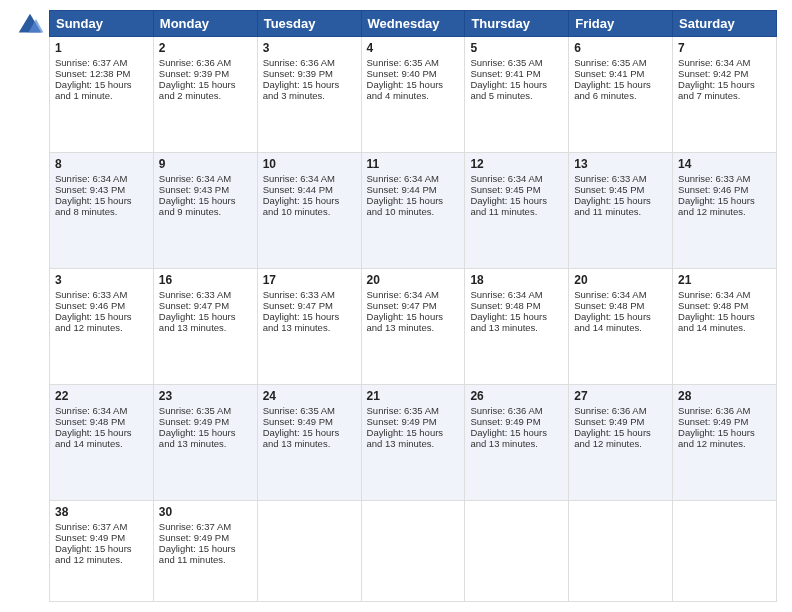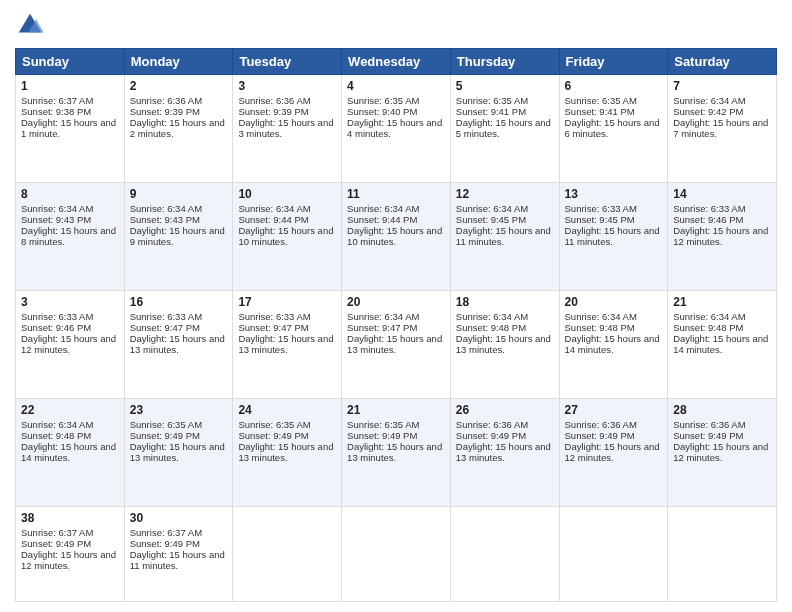--- a/index.html
+++ b/index.html
@@ -8,21 +8,20 @@
       height: 612px;
       font-family: Arial, sans-serif;
       background: #fff;
       overflow: hidden;
     }
     .page {
       width: 792px;
       height: 612px;
       padding: 10px 15px;
       display: flex;
-      flex-direction: column;
     }
     .header {
       display: flex;
       justify-content: space-between;
       align-items: flex-start;
       margin-bottom: 8px;
     }
     .logo {
       display: flex;
       align-items: center;
@@ -129,21 +128,21 @@
           <th>Monday</th>
           <th>Tuesday</th>
           <th>Wednesday</th>
           <th>Thursday</th>
           <th>Friday</th>
           <th>Saturday</th>
         </tr>
     </thead>
     <tbody id="cal-body">
         <tr>
-          <td><span class="day-num">1</span><span>Sunrise: 6:37 AM</span><br><span>Sunset: 9:38 PM</span><br><span>Daylight: 15 hours and 1 minute.</span></td>
+          <td><span class="day-num">1</span><span>Sunrise: 6:37 AM</span><br><span>Sunset: 12:38 PM</span><br><span>Daylight: 15 hours and 1 minute.</span></td>
           <td><span class="day-num">2</span><span>Sunrise: 6:36 AM</span><br><span>Sunset: 9:39 PM</span><br><span>Daylight: 15 hours and 2 minutes.</span></td>
           <td><span class="day-num">3</span><span>Sunrise: 6:36 AM</span><br><span>Sunset: 9:39 PM</span><br><span>Daylight: 15 hours and 3 minutes.</span></td>
           <td><span class="day-num">4</span><span>Sunrise: 6:35 AM</span><br><span>Sunset: 9:40 PM</span><br><span>Daylight: 15 hours and 4 minutes.</span></td>
           <td><span class="day-num">5</span><span>Sunrise: 6:35 AM</span><br><span>Sunset: 9:41 PM</span><br><span>Daylight: 15 hours and 5 minutes.</span></td>
           <td><span class="day-num">6</span><span>Sunrise: 6:35 AM</span><br><span>Sunset: 9:41 PM</span><br><span>Daylight: 15 hours and 6 minutes.</span></td>
           <td><span class="day-num">7</span><span>Sunrise: 6:34 AM</span><br><span>Sunset: 9:42 PM</span><br><span>Daylight: 15 hours and 7 minutes.</span></td>
         </tr>
         <tr class="row-shaded">
           <td><span class="day-num">8</span><span>Sunrise: 6:34 AM</span><br><span>Sunset: 9:43 PM</span><br><span>Daylight: 15 hours and 8 minutes.</span></td>
           <td><span class="day-num">9</span><span>Sunrise: 6:34 AM</span><br><span>Sunset: 9:43 PM</span><br><span>Daylight: 15 hours and 9 minutes.</span></td>

